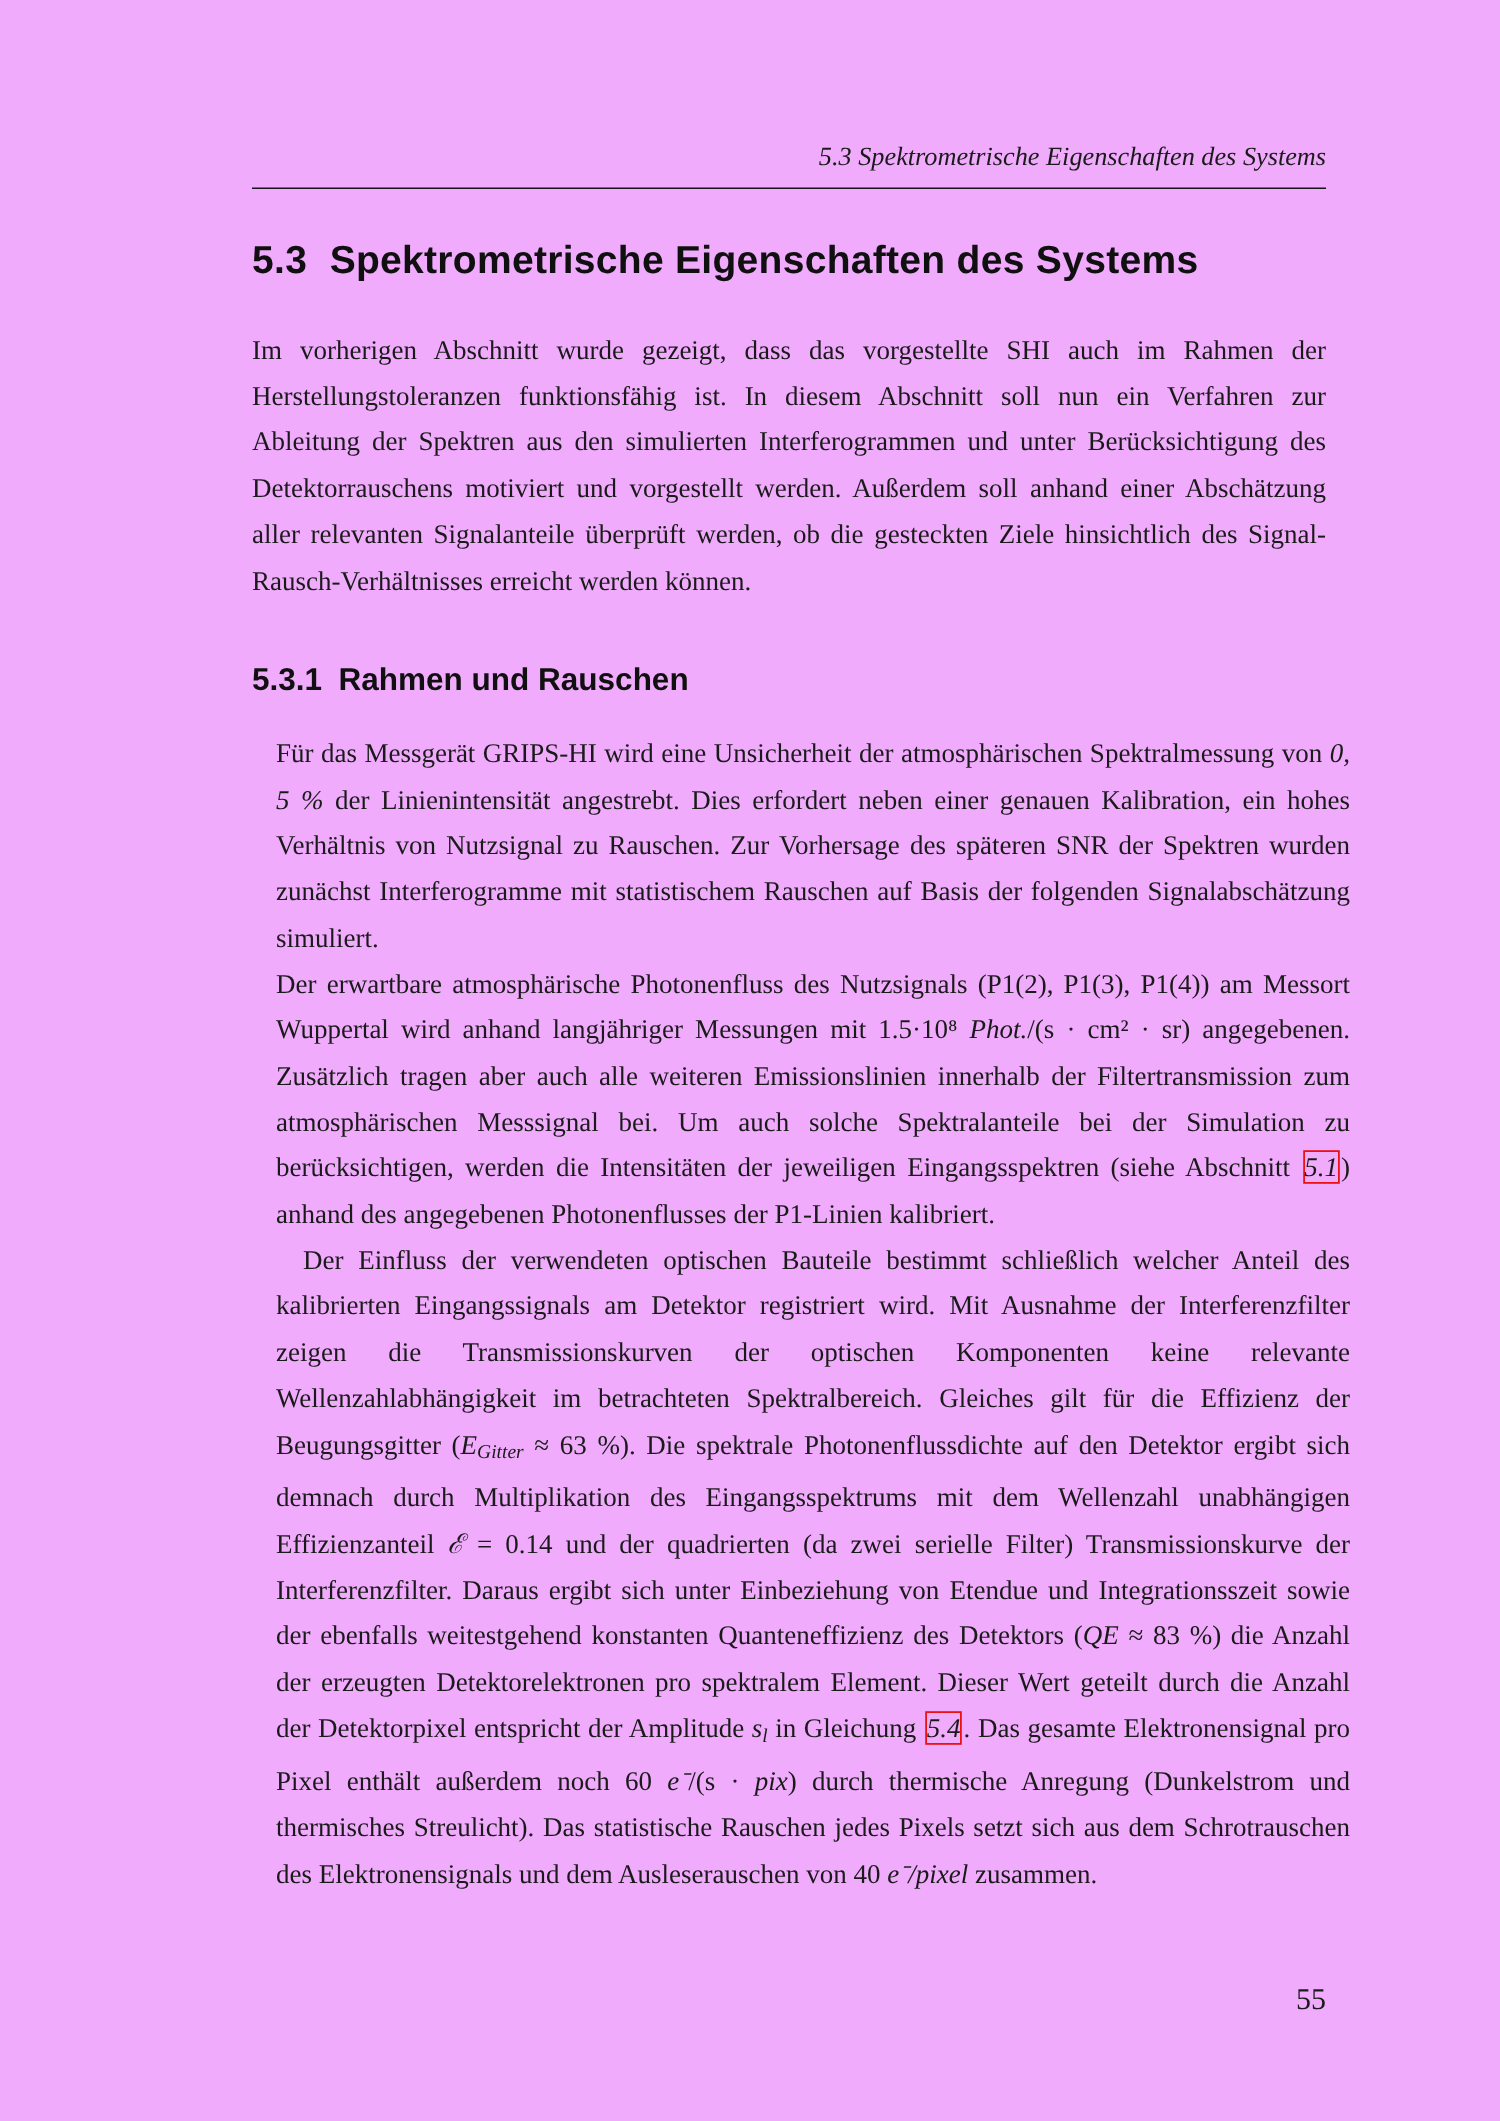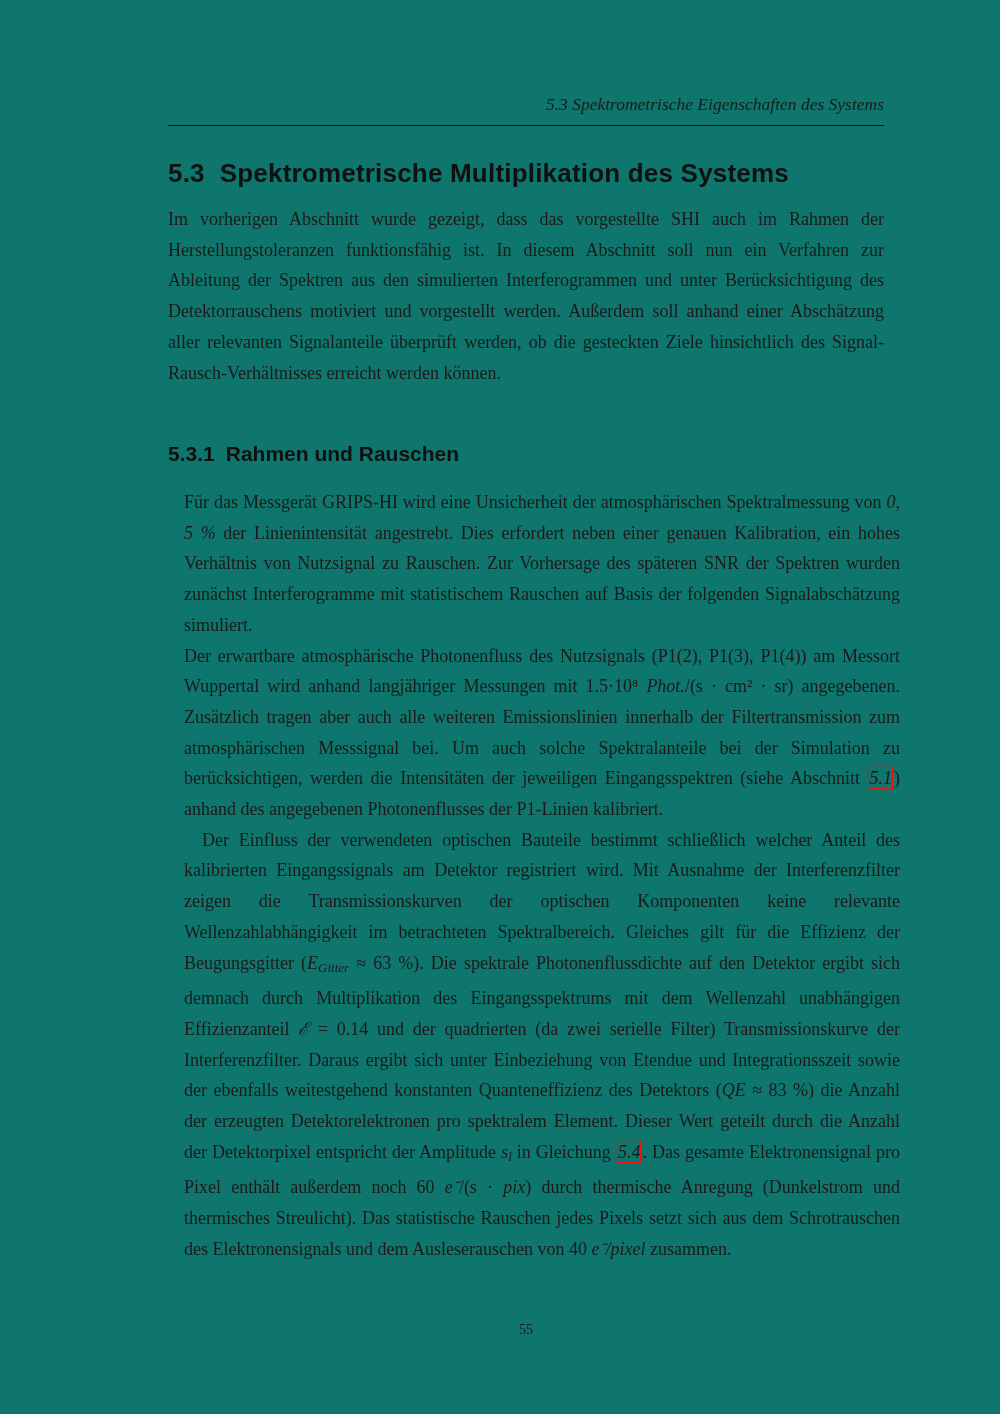--- a/index.html
+++ b/index.html
@@ -6,21 +6,21 @@
   html, body { margin: 0; padding: 0; }
   body {
     width: 1000px; height: 1414px;
     background: #ffffff;
     font-family: "Liberation Serif", serif;
     color: #1a1a1a;
   }
   .page {
     position: relative;
     width: 1000px; height: 1414px;
-    background: #0f766e;
+    background: #f0abfc;
     overflow: hidden;
   }
   .running-head {
     position: absolute; left: 168px; top: 94px; width: 716px;
     text-align: right;
     font-style: italic;
     font-size: 17.5px;
     padding-bottom: 10px;
     border-bottom: 1.5px solid #15151a;
     color: #1a1a1a;
@@ -42,52 +42,52 @@
     color: #101010;
   }
   .subsection-heading .sec-num { margin-right: 11px; }
   .body-par {
     margin: 0;
     font-size: 18px;
     line-height: 30.7px;
     text-align: justify;
     hyphens: auto; -webkit-hyphens: auto;
   }
-  .intro { position: absolute; left: 168px; top: 204px; width: 716px; }
+  .intro { position: absolute; left: 168px; top: 218px; width: 716px; }
   .body-block { position: absolute; left: 168px; top: 487px; width: 716px; margin-left: 16px; }
   .indent { text-indent: 18px; }
   .seg-m { font-style: italic; }
   .seg-msub {
     font-style: italic;
     font-size: 13px;
     vertical-align: -3px;
   }
   .seg-ref {
     box-shadow: 0 0 0 1.2px #ee1111;
     margin: 0 2px;
     font-style: italic;
   }
   .page-number {
     position: absolute; left: 168px; top: 1322px; width: 716px;
-    text-align: center;
-    font-size: 14px;
+    text-align: right;
+    font-size: 20px;
     color: #1a1a1a;
   }
 </style>
 </head>
 <body>
 
 <div class="page">
 
   <div class="running-head">
     <span>5.3  Spektrometrische Eigenschaften des Systems</span>
   </div>
 
   <h1 class="section-heading">
-    <span class="sec-num">5.3</span><span>Spektrometrische Multiplikation des Systems</span>
+    <span class="sec-num">5.3</span><span>Spektrometrische Eigenschaften des Systems</span>
   </h1>
 
   <p class="body-par intro" lang="de"><span>Im vorherigen Abschnitt wurde gezeigt, dass das vorgestellte SHI auch im Rahmen der Herstellungstoleranzen funktionsfähig ist. In diesem Abschnitt soll nun ein Verfahren zur Ableitung der Spektren aus den simulierten Interferogrammen und unter Berücksichtigung des Detektorrauschens motiviert und vorgestellt werden. Außerdem soll anhand einer Abschätzung aller relevanten Signalanteile überprüft werden, ob die gesteckten Ziele hinsichtlich des Signal-Rausch-Verhältnisses erreicht werden können.</span></p>
 
   <h2 class="subsection-heading">
     <span class="sec-num">5.3.1</span><span>Rahmen und Rauschen</span>
   </h2>
 
   <div class="body-block">
     <p class="body-par" lang="de"><span>Für das Messgerät GRIPS-HI wird eine Unsicherheit der atmosphärischen Spektralmessung von </span><span class="seg-m">0, 5 %</span><span> der Linienintensität angestrebt. Dies erfordert neben einer genauen Kalibration, ein hohes Verhältnis von Nutzsignal zu Rauschen. Zur Vorhersage des späteren SNR der Spektren wurden zunächst Interferogramme mit statistischem Rauschen auf Basis der folgenden Signalabschätzung simuliert.</span></p>

